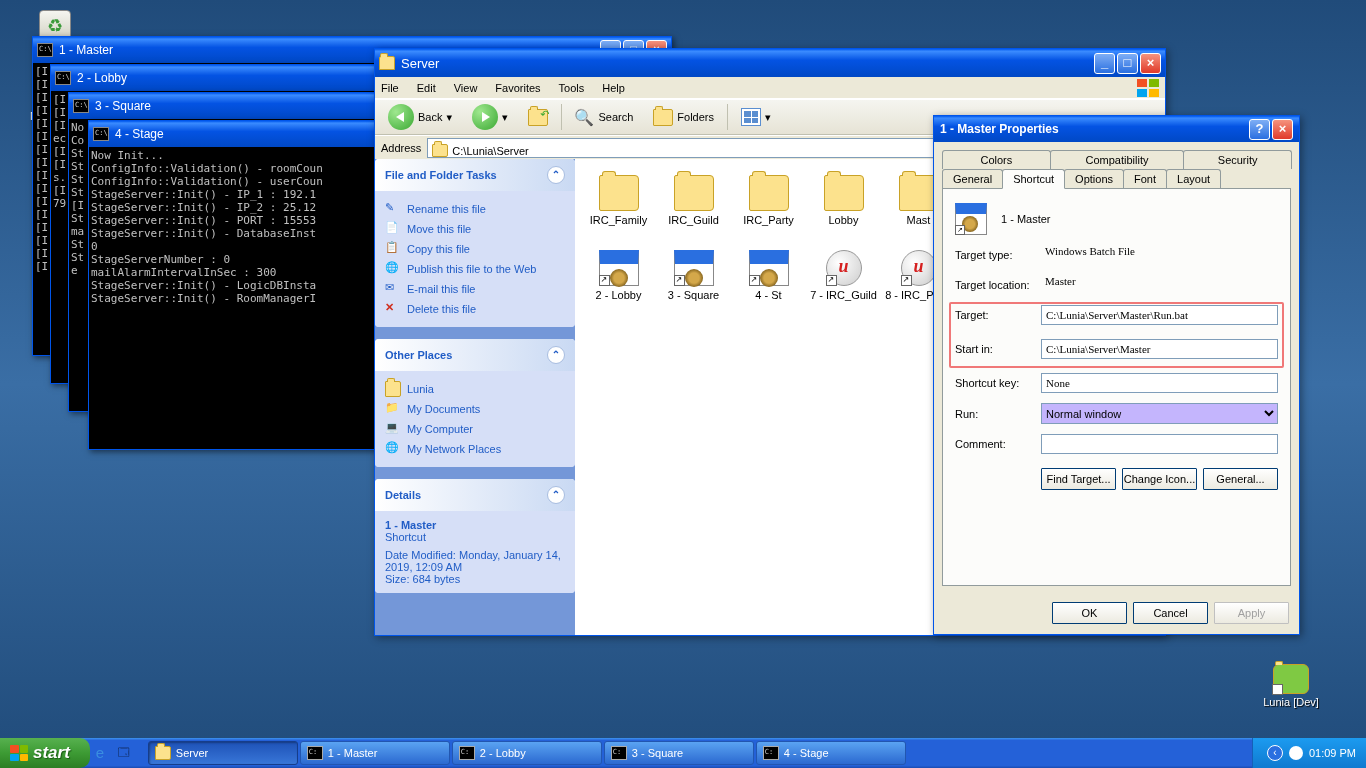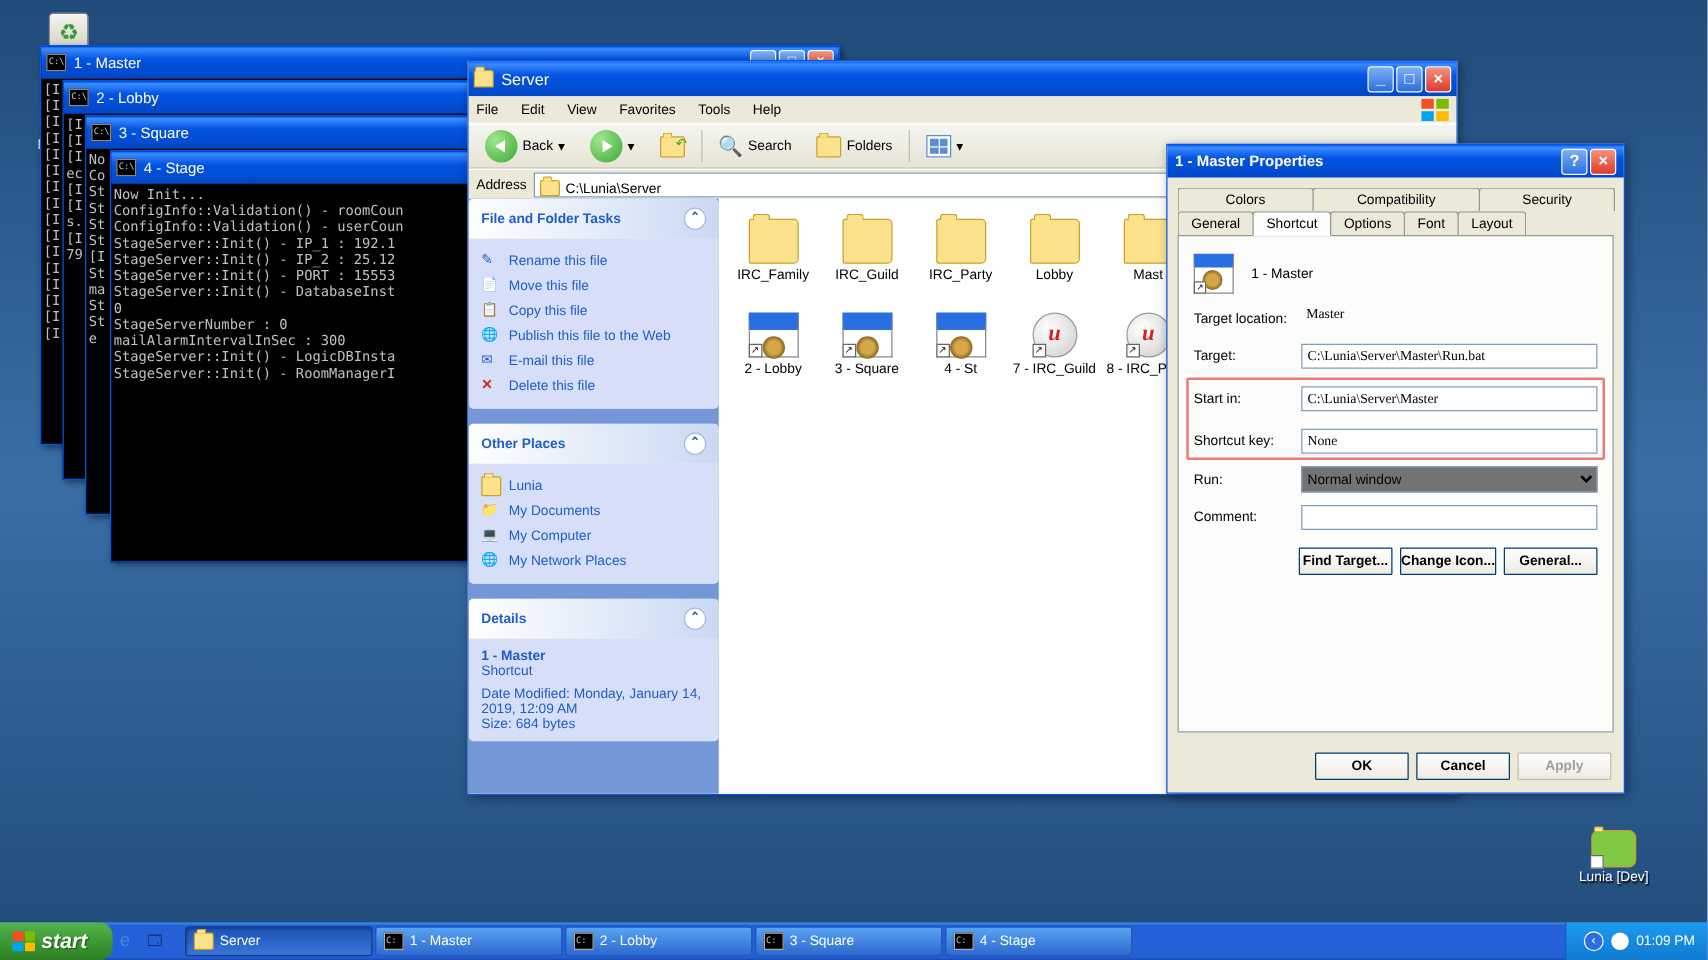--- a/index.html
+++ b/index.html
@@ -76,28 +76,28 @@
 .props-body { flex:1; padding:8px; display:flex; flex-direction:column; }
 .tabstrip { display:flex; flex-wrap:wrap; }
 .tabrow { display:flex; }
 .tab { padding:3px 10px; background:#ece9d8; border:1px solid #919b9c; border-bottom:none; border-radius:3px 3px 0 0; margin-right:-1px; font-size:11px; cursor:pointer; position:relative; }
 .tab.back { }
 .tab.active { background:#fcfcfa; z-index:2; border-bottom:1px solid #fcfcfa; margin-bottom:-1px; }
 .tab-page { flex:1; background:#fcfcfa; border:1px solid #919b9c; padding:14px 12px; position:relative; }
 .prop-row { display:flex; align-items:center; margin-bottom:10px; font-size:11px; }
 .prop-row .pl { width:86px; }
 .prop-row input, .prop-row .ro { flex:1; height:20px; border:1px solid #7f9db9; background:#fff; padding:0 4px; font-size:11px; font-family:Tahoma; }
-.prop-row select { flex:1; height:21px; border:1px solid #7f9db9; background:#737373; font-size:11px; }
+.prop-row select { flex:1; height:21px; border:1px solid #7f9db9; background:#c4b5fd; font-size:11px; }
 .prop-row .ro.noborder { border:none; background:transparent; }
 .hl-red { position:absolute; border:2px solid #f07878; border-radius:2px; pointer-events:none; }
 .props-icon { width:32px; height:32px; background:#fff; border:1px solid #888; border-top:11px solid #2a6fe0; position:relative; margin-right:14px; }
 .props-icon .gear { position:absolute; top:2px; left:6px; width:16px; height:16px; border-radius:50%; background:radial-gradient(circle,#d4a84a 40%,#8a6820 70%); }
 .props-icon .sc-arrow { position:absolute; bottom:-1px; left:-1px; width:10px; height:10px; background:#fff; border:1px solid #666; font-size:7px; text-align:center; }
 .prop-btns { display:flex; gap:6px; justify-content:flex-end; margin-top:14px; }
-.xpbtn { min-width:75px; height:22px; background:linear-gradient(#fff,#eceae0); border:1px solid #003c74; border-radius:1px; font-size:11px; cursor:pointer;font-weight:bold; }
+.xpbtn { min-width:75px; height:22px; background:linear-gradient(#fff,#eceae0); border:1px solid #003c74; border-radius:1px; font-size:11px; cursor:pointer; }
 .xpbtn:disabled { color:#a0a0a0; border-color:#c0c0c0; }
 .dlg-foot { padding:8px 10px 10px; display:flex; justify-content:flex-end; gap:6px; }
 
 
 .taskbar { position:absolute; left:0; bottom:0; width:100%; height:30px; background:linear-gradient(to bottom,#3e94f0 0%,#2461d8 8%,#2461d8 92%,#1a4ab0 100%); display:flex; align-items:center; }
 .start-btn { height:30px; padding:0 20px 0 10px; background:linear-gradient(to bottom,#57b14f 0%,#3d9b34 50%,#2c7e23 100%); color:#fff; font-style:italic; font-weight:bold; font-size:17px; display:flex; align-items:center; border-radius:0 10px 10px 0; cursor:pointer; text-shadow:1px 1px 1px #1a5a14; gap:5px; }
 .start-btn .winlogo { width:18px; height:16px; display:grid; grid-template-columns:1fr 1fr; grid-template-rows:1fr 1fr; gap:1px; }
 .start-btn .winlogo span { border-radius:1px; }
 .ql { display:flex; align-items:center; padding:0 6px; gap:4px; }
 .ql-ic { width:18px; height:18px; cursor:pointer; }
@@ -441,20 +441,24 @@
     </div>
     <div class="tab-page">
       <div class="prop-row">
         <div class="props-icon">
             <span class="gear"></span>
             <span class="sc-arrow">↗</span>
           </div>
         <span>1 - Master</span>
       </div>
       <div class="prop-row">
+          <span class="pl">Target type:</span>
+          <span class="ro noborder">Windows Batch File</span>
+        </div>
+      <div class="prop-row">
           <span class="pl">Target location:</span>
           <span class="ro noborder">Master</span>
         </div>
       <div class="hl-red" style="left:6px; top:113px; width:335px; height:66px;"></div>
       <div class="prop-row">
           <span class="pl">Target:</span>
           <input value="C:\Lunia\Server\Master\Run.bat" style="">
         </div>
       <div class="prop-row" style="margin-top:14px;">
           <span class="pl">Start in:</span>

